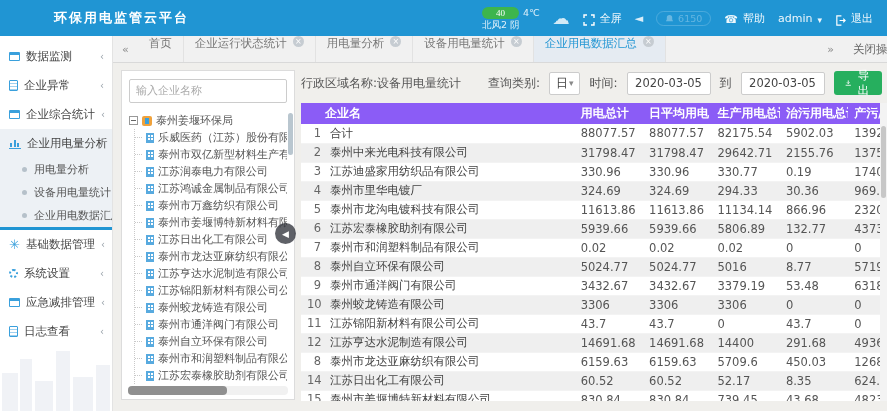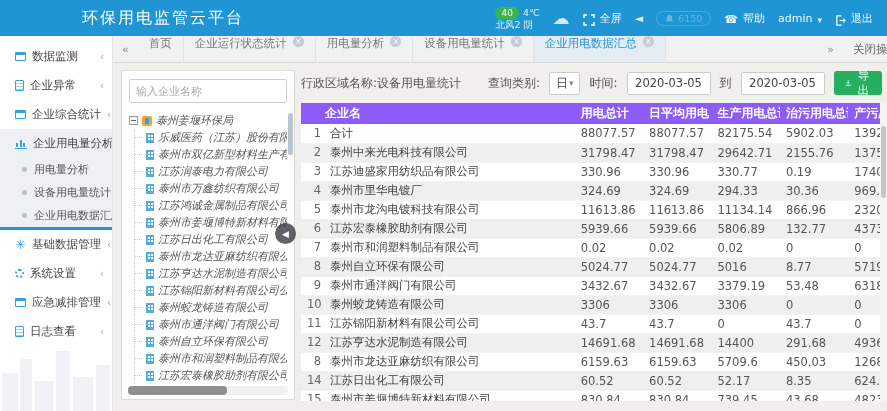--- a/index.html
+++ b/index.html
@@ -7,35 +7,35 @@
   body {
     width:887px; height:411px; overflow:hidden; position:relative;
     font-family:"DejaVu Sans","Liberation Sans",sans-serif;
     font-size:12px; color:#333; background:#f0efec;
   }
   
   .header {
     height:36px; background:#2095d3; color:#fff;
     display:flex; align-items:center; padding:0 14px;
   }
-  .header .title { font-size:16px; font-weight:normal; letter-spacing:2px; margin-left:68px; }
+  .header .title { font-size:13px; font-weight:bold; letter-spacing:2px; margin-left:40px; }
   .header .right { margin-left:auto; display:flex; align-items:center; gap:13px; font-size:11px; color:rgba(255,255,255,.92); }
   .datetime { letter-spacing:.5px; }
   .weather { display:flex; flex-direction:column; font-size:9.5px; line-height:11px; color:rgba(255,255,255,.85); }
   .weather .l1 { display:flex; align-items:center; gap:4px; }
-  .aqi-badge { background:#3db54d; color:#fff; border-radius:8px; padding:0 6px; height:12px; line-height:12px; font-size:9px; }
+  .aqi-badge { background:#3db54d; color:#fff; border-radius:8px; padding:0 14px; height:12px; line-height:12px; font-size:9px;font-family:Liberation Serif, serif; }
   .cloud-ic { font-size:17px; color:rgba(255,255,255,.8); }
   .hbtn { display:flex; align-items:flex-end; gap:5px; cursor:pointer; white-space:nowrap; }
   .alarm-pill { display:flex; align-items:center; gap:4px; border:1px solid rgba(255,255,255,.6); border-radius:9px; padding:0 8px; height:15px; font-size:9.5px; opacity:.32; }
   .spk { font-size:11px; opacity:.9; }
   
   .layout { display:flex; height:375px; }
   
   .sidebar { width:113px; background:#fff; border-right:1px solid #e3e3e3; position:relative; padding-top:6px; z-index:3; overflow:hidden; }
-  .sb-item { height:29px; display:flex; align-items:center; padding:0 8px 0 15px; gap:6px; color:#444; font-size:11.5px; cursor:pointer; white-space:nowrap; }
+  .sb-item { height:29px; display:flex; align-items:center; padding:0 8px 0 9px; gap:6px; color:#444; font-size:11.5px; cursor:pointer; white-space:nowrap; }
   .sb-item .chev { margin-left:auto; color:#9aa3ab; font-size:10px; }
   .sb-group.open { background:#edf1f5; border-bottom:3px solid #2095d3; }
   .sb-sub { height:23px; display:flex; align-items:center; gap:7px; padding-left:22px; color:#555; font-size:11px; cursor:pointer; white-space:nowrap; }
   .dot { width:5px; height:5px; border-radius:50%; background:#b6c1ca; flex:none; }
   
   .ic { display:inline-block; flex:none; position:relative; }
   .ic-calendar { width:11px; height:9px; border:1px solid #3aa0dc; border-top:3px solid #3aa0dc; border-radius:1px; }
   .ic-report { width:9px; height:11px; border:1px solid #3aa0dc; border-radius:1px;
     background:repeating-linear-gradient(to bottom, transparent 0 2px, #9fd0ef 2px 3px); }
   .ic-chart { width:12px; height:11px; border-bottom:1px solid #3aa0dc; }
@@ -59,23 +59,23 @@
   .tabnav { padding:0 9px; color:#8a8a8a; font-size:11px; cursor:pointer; }
   .tabs { display:flex; height:100%; }
   .tab { height:100%; display:flex; align-items:flex-start; gap:6px; padding:0 11px; border-right:1px solid #e2e2e2; cursor:pointer; white-space:nowrap; }
   .tab.active { background:#e5ebf2; color:#2095d3; }
   .tab-x { width:11px; height:11px; border-radius:50%; background:#c6ccd2; color:#fff; font-size:8px; line-height:11px; text-align:center; }
   .closeops { margin-left:auto; display:flex; align-items:center; gap:10px; color:#666; padding-right:0; margin-right:-12px; white-space:nowrap; }
   
   .content { flex:1; display:flex; gap:6px; padding:7px 0 0 8px; min-height:0; }
   
   .tree-panel { width:174px; height:330px; background:#fff; border:1px solid #dcdcdc; position:relative; padding:8px 7px 0 7px; flex:none; }
-  .tree-search { width:100%; height:24px; border:1px solid #ccc; border-radius:2px; padding:0 6px; font-size:11px; color:#555; font-family:Liberation Sans, sans-serif; outline:none; }
+  .tree-search { width:100%; height:24px; border:1px solid #ccc; border-radius:2px; padding:0 6px; font-size:11px; color:#555; font-family:Liberation Mono, monospace; outline:none; }
   .tree-search::placeholder { color:#aaa; }
-  .tree { margin-top:9px; font-size:11px; color:#555; overflow:hidden; height:272px;font-style:italic; }
+  .tree { margin-top:9px; font-size:11px; color:#555; overflow:hidden; height:272px; }
   .tnode { height:17px; display:flex; align-items:center; gap:4px; white-space:nowrap; cursor:pointer; }
   .tree-children { margin-left:5px; border-left:1px dotted #c9c9c9; padding-left:0; }
   .tree-children .tnode::before { content:""; width:7px; border-top:1px dotted #c9c9c9; flex:none; }
   .ttoggle { width:9px; height:9px; border:1px solid #999; background:#fff; position:relative; flex:none; }
   .ttoggle::before { content:""; position:absolute; left:1px; right:1px; top:3px; height:1px; background:#666; }
   .ic-org { width:10px; height:10px; background:#f0a23c; border-radius:2px; flex:none; position:relative; }
   .ic-org::before { content:""; position:absolute; left:3px; top:2px; width:4px; height:6px; background:#3aa0dc; }
   .ic-building { width:8px; height:10px; background:#58aadf; flex:none; position:relative; }
   .ic-building::before { content:""; position:absolute; left:1.5px; top:2px; width:2px; height:2px; background:#fff; box-shadow:3px 0 0 #fff, 0 3px 0 #fff, 3px 3px 0 #fff; }
   .tnode .tlabel { overflow:hidden; }
@@ -281,25 +281,25 @@
               <div class="tnode">
                 <span class="ic-building"></span>
                 <span class="tlabel">泰州市双亿新型材料生产有限公司</span>
               </div>
               <div class="tnode">
                 <span class="ic-building"></span>
                 <span class="tlabel">江苏润泰电力有限公司</span>
               </div>
               <div class="tnode">
                 <span class="ic-building"></span>
+                <span class="tlabel">江苏鸿诚金属制品有限公司</span>
+              </div>
+              <div class="tnode">
+                <span class="ic-building"></span>
                 <span class="tlabel">泰州市万鑫纺织有限公司</span>
-              </div>
-              <div class="tnode">
-                <span class="ic-building"></span>
-                <span class="tlabel">江苏鸿诚金属制品有限公司</span>
               </div>
               <div class="tnode">
                 <span class="ic-building"></span>
                 <span class="tlabel">泰州市姜堰博特新材料有限公司</span>
               </div>
               <div class="tnode">
                 <span class="ic-building"></span>
                 <span class="tlabel">江苏日出化工有限公司</span>
               </div>
               <div class="tnode">

